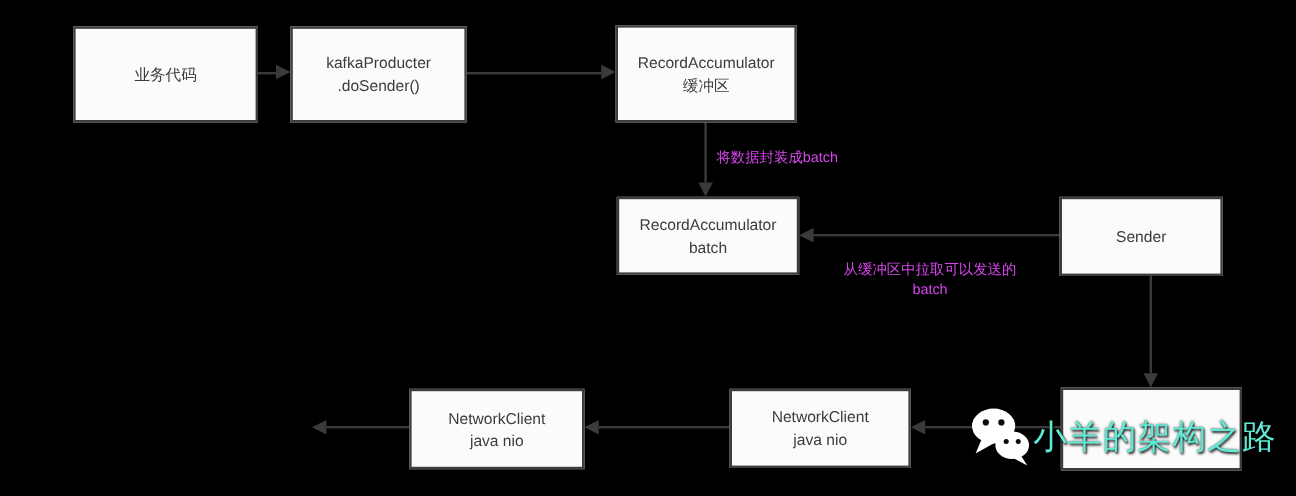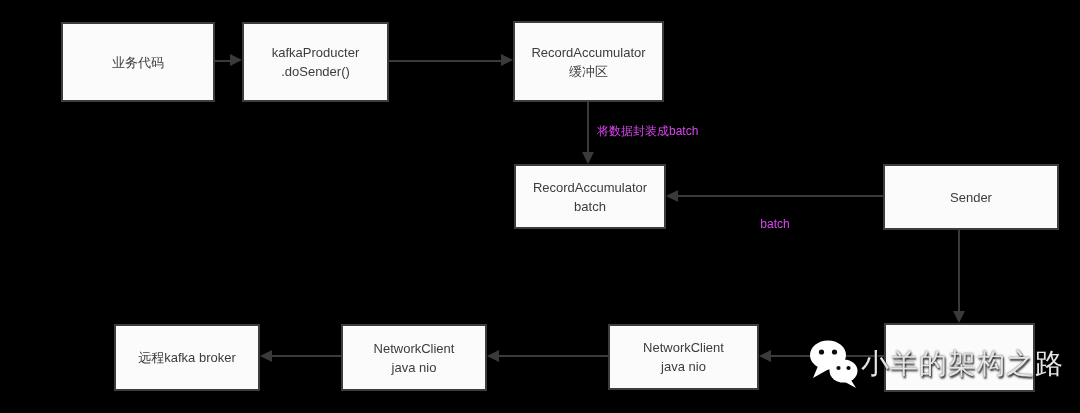--- a/index.html
+++ b/index.html
@@ -10,40 +10,40 @@
   .node{
     position:absolute;background:#fbfbfb;border:2px solid #3d3d3d;
     display:flex;flex-direction:column;align-items:center;justify-content:center;
     color:#3c3c3c;font-size:13px;line-height:19px;text-align:center;
     box-sizing:border-box;z-index:1;
   }
   #n-biz{left:22px;top:22px;width:154px;height:80px;margin-left:39px;}
   #n-producer{left:242px;top:22px;width:147px;height:80px;}
   #n-accbuf{left:513px;top:21px;width:151px;height:81px;}
   #n-accbatch{left:514px;top:164px;width:152px;height:65px;}
-  #n-sender{left:883px;top:164px;width:176px;height:66px;}
+  #n-sender{left:883px;top:164px;width:136px;height:66px;}
   #n-client{left:884px;top:323px;width:151px;height:69px;}
   #n-net2{left:608px;top:324px;width:151px;height:66px;}
   #n-net1{left:341px;top:324px;width:146px;height:67px;}
   #n-broker{left:114px;top:324px;width:146px;height:67px;}
 
   .hline{position:absolute;height:2px;background:#3a3a3a;z-index:0;}
   .vline{position:absolute;width:2px;background:#3a3a3a;z-index:0;}
   .head{position:absolute;width:0;height:0;z-index:0;}
   .head-right{border-top:6px solid transparent;border-bottom:6px solid transparent;border-left:12px solid #3a3a3a;}
   .head-left{border-top:6px solid transparent;border-bottom:6px solid transparent;border-right:12px solid #3a3a3a;}
   .head-down{border-left:6px solid transparent;border-right:6px solid transparent;border-top:12px solid #3a3a3a;}
 
   .elabel{position:absolute;color:#d946ef;font-size:12px;white-space:nowrap;z-index:2;}
   #lbl-wrap{left:597px;top:123px;}
   #lbl-pull{left:685px;top:216px;width:180px;text-align:center;line-height:17px;white-space:normal;}
   #lbl-send{left:916px;top:270px;}
 
   .watermark-text{
-    position:absolute;left:861px;top:349px;color:#e5e5e5;font-size:28px;
+    position:absolute;left:861px;top:349px;color:#5eead4;font-size:28px;
     line-height:30px;letter-spacing:1px;white-space:nowrap;z-index:5;
     text-shadow:1px 2px 2px rgba(0,0,0,0.85),0 0 2px rgba(20,20,20,0.7);
   }
   .watermark-icon{position:absolute;left:809px;top:340px;z-index:5;}
 </style>
 </head>
 <body>
 
 <div class="canvas">
 
@@ -71,23 +71,20 @@
     <span></span>
   </div>
   <div class="node" id="n-net2">
     <span>NetworkClient</span>
     <span>java nio</span>
   </div>
   <div class="node" id="n-net1">
     <span>NetworkClient</span>
     <span>java nio</span>
   </div>
-  <div class="node" id="n-broker">
-    <span>远程kafka broker</span>
-  </div>
 
   <div>
     <div class="hline" style="left:156px;top:60px;width:74px;"></div>
     <div class="head head-right" style="left:230px;top:54px;"></div>
   </div>
   <div>
     <div class="hline" style="left:389px;top:60px;width:112px;"></div>
     <div class="head head-right" style="left:501px;top:54px;"></div>
   </div>
   <div>
@@ -110,20 +107,21 @@
     <div class="head head-left" style="left:487px;top:350px;"></div>
     <div class="hline" style="left:499px;top:355px;width:109px;"></div>
   </div>
   <div>
     <div class="head head-left" style="left:260px;top:350px;"></div>
     <div class="hline" style="left:272px;top:355px;width:69px;"></div>
   </div>
 
   <div class="elabel" id="lbl-wrap">将数据封装成batch</div>
   <div class="elabel" id="lbl-pull">
+    <div>从缓冲区中拉取可以发送的</div>
     <div>batch</div>
   </div>
 
   <div class="watermark-icon">
     <svg width="50" height="48" viewBox="0 0 50 48">
       <ellipse cx="19" cy="15" rx="18" ry="14.5" fill="#ffffff"></ellipse>
       <polygon points="9,26 4,38 20,29" fill="#ffffff"></polygon>
       <circle cx="12.5" cy="12" r="2.6" fill="#0c0c0c"></circle>
       <circle cx="25.5" cy="12" r="2.6" fill="#0c0c0c"></circle>
       <ellipse cx="34.5" cy="31" rx="14" ry="11.5" fill="#ffffff"></ellipse>

